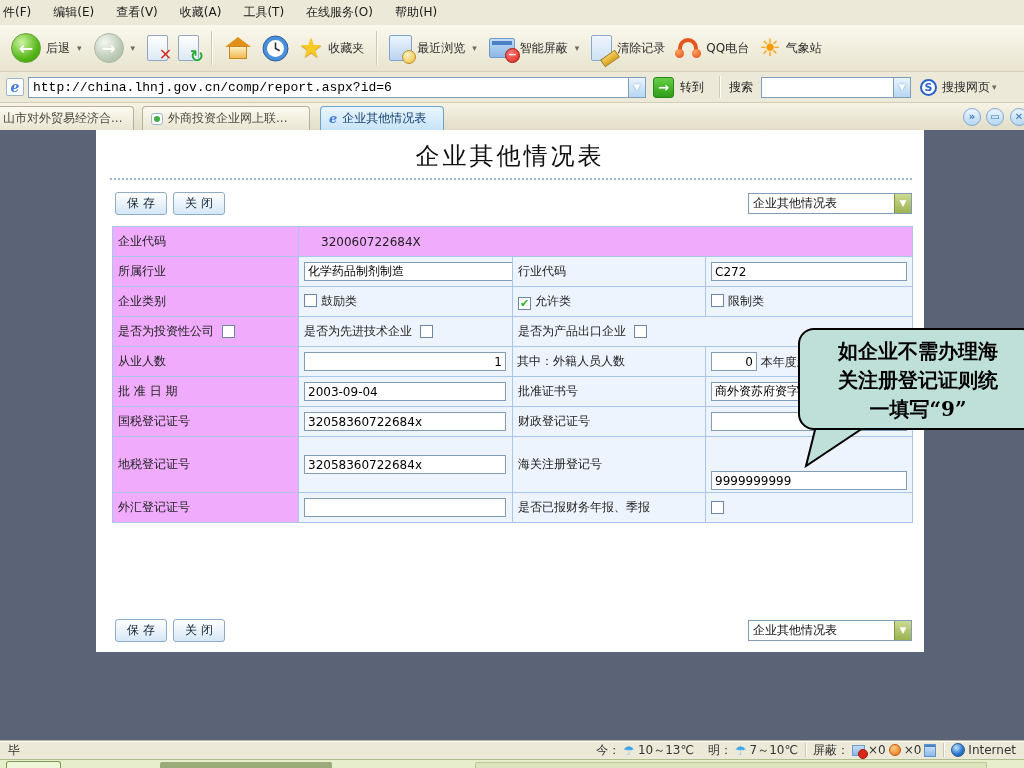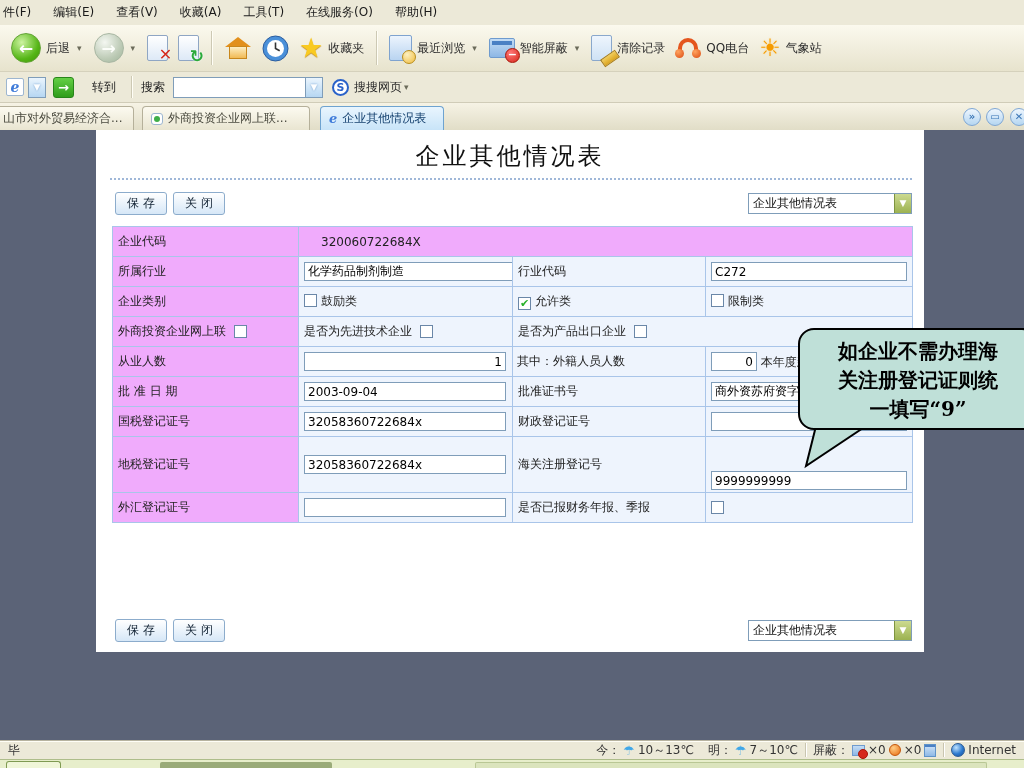--- a/index.html
+++ b/index.html
@@ -39,21 +39,21 @@
   .hp .e1,.hp .e2{position:absolute;bottom:0;width:9px;height:9px;border-radius:50%;background:radial-gradient(circle at 35% 30%,#ffa35f,#db4a10);}
   .hp .e1{left:0;} .hp .e2{right:0;}
   .sun{font-size:24px;color:#f59b00;line-height:24px;text-shadow:0 0 2px #ffd37a;}
 
   
   .addrbar{position:absolute;top:72px;left:0;right:0;height:31px;background:#ece9d8;border-bottom:1px solid #d0ccb8;display:flex;align-items:center;padding:0 6px;}
   .eic{width:18px;height:18px;background:#fff;border:1px solid #9db6d0;border-radius:2px;font-family:"DejaVu Serif",serif;font-style:italic;font-weight:bold;color:#3f7bd9;font-size:14px;line-height:16px;text-align:center;margin-right:4px;}
   .urlbox{width:600px;height:21px;background:#fff;border:1px solid #7f9db9;border-right:none;font-family:"Liberation Mono",monospace;font-size:13px;padding:1px 4px;color:#000;}
   .ddbtn{width:18px;height:21px;background:linear-gradient(#eaf4fd,#b6d7f2);border:1px solid #7f9db9;color:#fff;font-size:9px;line-height:19px;text-align:center;text-shadow:0 0 2px #5f92c9;color:#fdfeff;}
   .gobtn{width:21px;height:21px;background:linear-gradient(#64cf45,#2f9d1a);border:1px solid #27851a;border-radius:3px;color:#fff;text-align:center;line-height:19px;font-weight:bold;font-size:13px;margin-left:7px;}
-  .golbl{margin:0 8px 0 18px;}
+  .golbl{margin:0 8px 0 6px;}
   .srchlbl{margin:0 8px 0 2px;}
   .srchbox{width:132px;height:21px;background:#fff;border:1px solid #7f9db9;border-right:none;font-size:12px;padding:1px 4px;}
   .soso{width:17px;height:17px;border-radius:50%;border:2px solid #2a62c9;color:#2a62c9;font-weight:bold;font-size:11px;line-height:13px;text-align:center;margin:0 5px 0 9px;background:#fff;}
 
   
   .tabbar{position:absolute;top:103px;left:0;right:0;height:27px;background:linear-gradient(#f6f3e5,#e1ddc7);}
   .tab{position:absolute;top:3px;height:24px;border:1px solid #b5b09a;border-bottom:none;border-radius:4px 4px 0 0;background:linear-gradient(#fcfaf0,#e9e5d1);display:flex;align-items:center;padding:0 8px;color:#4a4a3f;white-space:nowrap;overflow:hidden;}
   .tab.active{background:linear-gradient(#e9f5fe,#c8e4f8);border-color:#6ea3d0;color:#14406e;}
   .tabico-green{width:12px;height:12px;border-radius:3px;background:#fff;border:1px solid #9db6d0;position:relative;margin-right:5px;flex:0 0 auto;}
   .tabico-green::after{content:"";position:absolute;left:2px;top:2px;width:6px;height:6px;border-radius:50%;background:#3fae49;}
@@ -177,20 +177,21 @@
       <span class="tlbl">QQ电台</span>
     </div>
     <div class="tbtn">
       <span class="sun">☀</span>
       <span class="tlbl">气象站</span>
     </div>
   </div>
 
   <div class="addrbar">
     <span class="eic">e</span>
+    <input class="urlbox" value="http://china.lhnj.gov.cn/comp/report.aspx?id=6" style="">
     <span class="ddbtn">▼</span>
     <span class="gobtn">→</span>
     <span class="golbl">转到</span>
     <div class="vsep" style="height:22px"></div>
     <span class="srchlbl">搜索</span>
     <input class="srchbox" value="" style="">
     <span class="ddbtn">▼</span>
     <span class="soso">S</span>
     <span class="tlbl">搜搜网页</span>
     <span class="caret">▾</span>
@@ -247,21 +248,21 @@
         </tr>
         <tr>
           <td class="lc">企业类别</td>
           <td class="vc"><span class="cb"></span><span class="cblbl">鼓励类</span></td>
           <td class="vc" colspan="2"><span class="cb">✔</span><span class="cblbl">允许类</span></td>
           <td class="vc" colspan="2"><span class="cb"></span><span class="cblbl">限制类</span></td>
         </tr>
         <tr>
           <td class="lc">
                 <div class="flexcell">
-                  <span>外商投资企业网上联</span>
+                  <span>是否为投资性公司</span>
                   <span class="cb"></span>
                 </div>
               </td>
           <td class="vc">
                 <div class="flexcell">
                   <span>是否为先进技术企业</span>
                   <span class="cb"></span>
                 </div>
               </td>
           <td class="vc" colspan="4">

